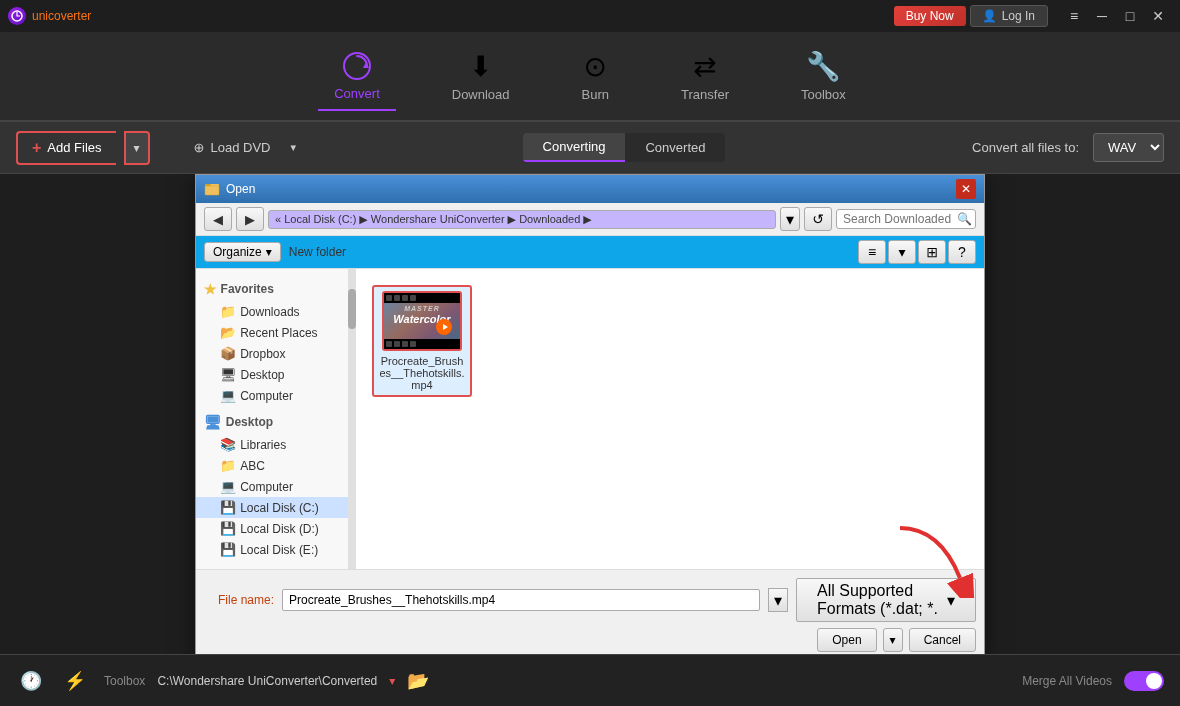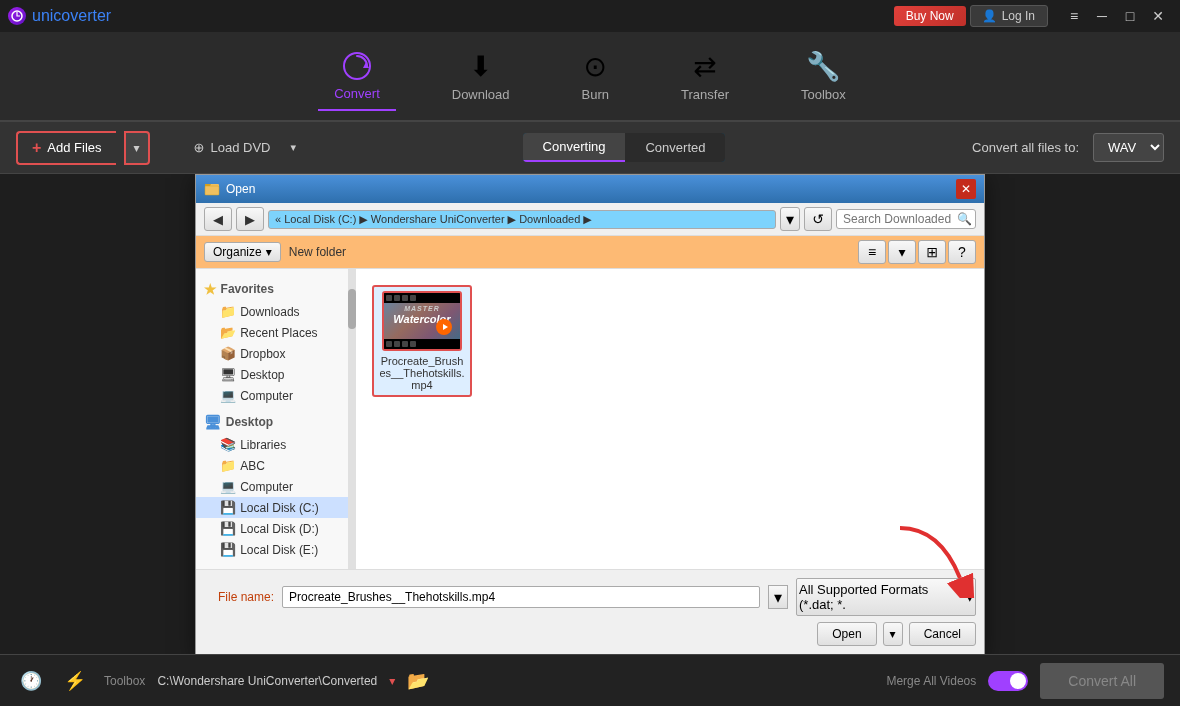--- a/index.html
+++ b/index.html
@@ -29,22 +29,22 @@
     .app-logo {
       width: 18px;
       height: 18px;
       background: linear-gradient(135deg, #a020f0, #6010c0);
       border-radius: 50%;
       display: flex;
       align-items: center;
       justify-content: center;
     }
     .app-name {
-      color: #3b82f6;
-      font-size: 16px;
+      color: #f97316;
+      font-size: 12px;
     }
     .title-bar-right {
       display: flex;
       align-items: center;
       gap: 4px;
     }
     .buy-now-btn {
       background: linear-gradient(135deg, #e0403a, #c0302a);
       color: #fff;
       border: none;
@@ -296,21 +296,21 @@
       display: flex;
       align-items: center;
       justify-content: center;
       font-size: 13px;
       color: #333;
     }
     .path-bar {
       flex: 1;
       display: flex;
       align-items: center;
-      background: #7dd3fc;
+      background: #c4b5fd;
       border: 1px solid #aaa;
       border-radius: 3px;
       padding: 2px 6px;
       font-size: 12px;
       color: #333;
       gap: 4px;
     }
     .path-dropdown {
       background: linear-gradient(180deg, #f8f8f8, #e0e0e0);
       border: 1px solid #aaa;
@@ -351,21 +351,21 @@
       font-size: 12px;
       width: 110px;
       outline: none;
       color: #999;
     }
 
     
     .dialog-toolbar2 {
       display: flex;
       align-items: center;
-      background: #fdba74;
+      background: #0ea5e9;
       padding: 4px 8px;
       border-bottom: 1px solid #ddd;
       gap: 8px;
     }
     .organize-btn {
       background: linear-gradient(180deg, #f8f8f8, #e0e0e0);
       border: 1px solid #aaa;
       border-radius: 3px;
       padding: 2px 8px;
       font-size: 12px;
@@ -632,22 +632,22 @@
       border: 1px solid #aaa;
       display: flex;
       align-items: center;
       justify-content: center;
       cursor: pointer;
     }
     .format-type-select {
       background: linear-gradient(180deg, #f8f8f8, #e0e0e0);
       border: 1px solid #aaa;
       border-radius: 2px;
-      padding: 3px 2px;
-      font-size: 13px;
+      padding: 3px 20px;
+      font-size: 16px;
       cursor: pointer;
       width: 180px;
       display: flex;
       align-items: center;
       justify-content: space-between;
     }
     .btn-row {
       display: flex;
       justify-content: flex-end;
       gap: 6px;
@@ -1060,14 +1060,13 @@
   <button class="status-icon-btn">⚡</button>
   <span class="output-label">Toolbox</span>
   <span class="output-path">C:\Wondershare UniConverter\Converted</span>
   <span class="output-dropdown">▾</span>
   <button class="output-folder-btn">📂</button>
   <div class="status-spacer"></div>
   <span class="merge-label">Merge All Videos</span>
   <div class="toggle-switch">
     <div class="toggle-knob"></div>
   </div>
-  <button class="convert-all-btn">Convert All</button>
 </div>
 
 </body></html>

